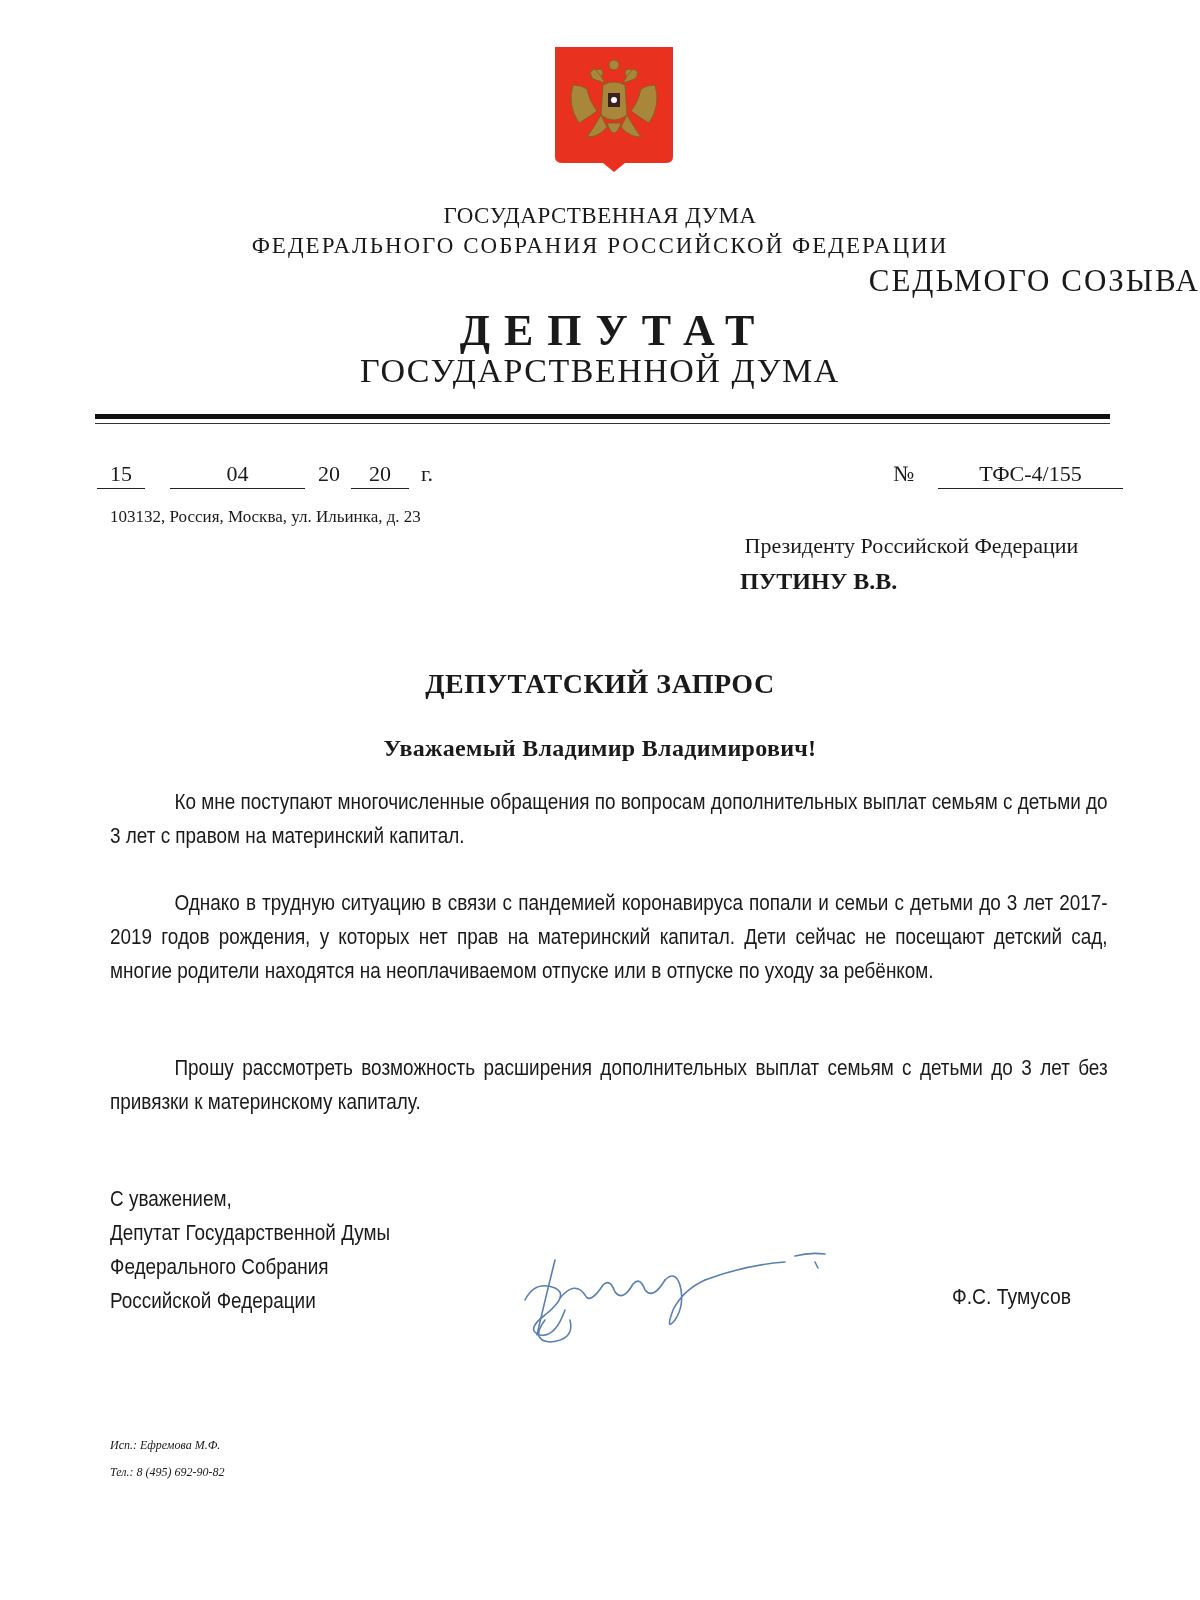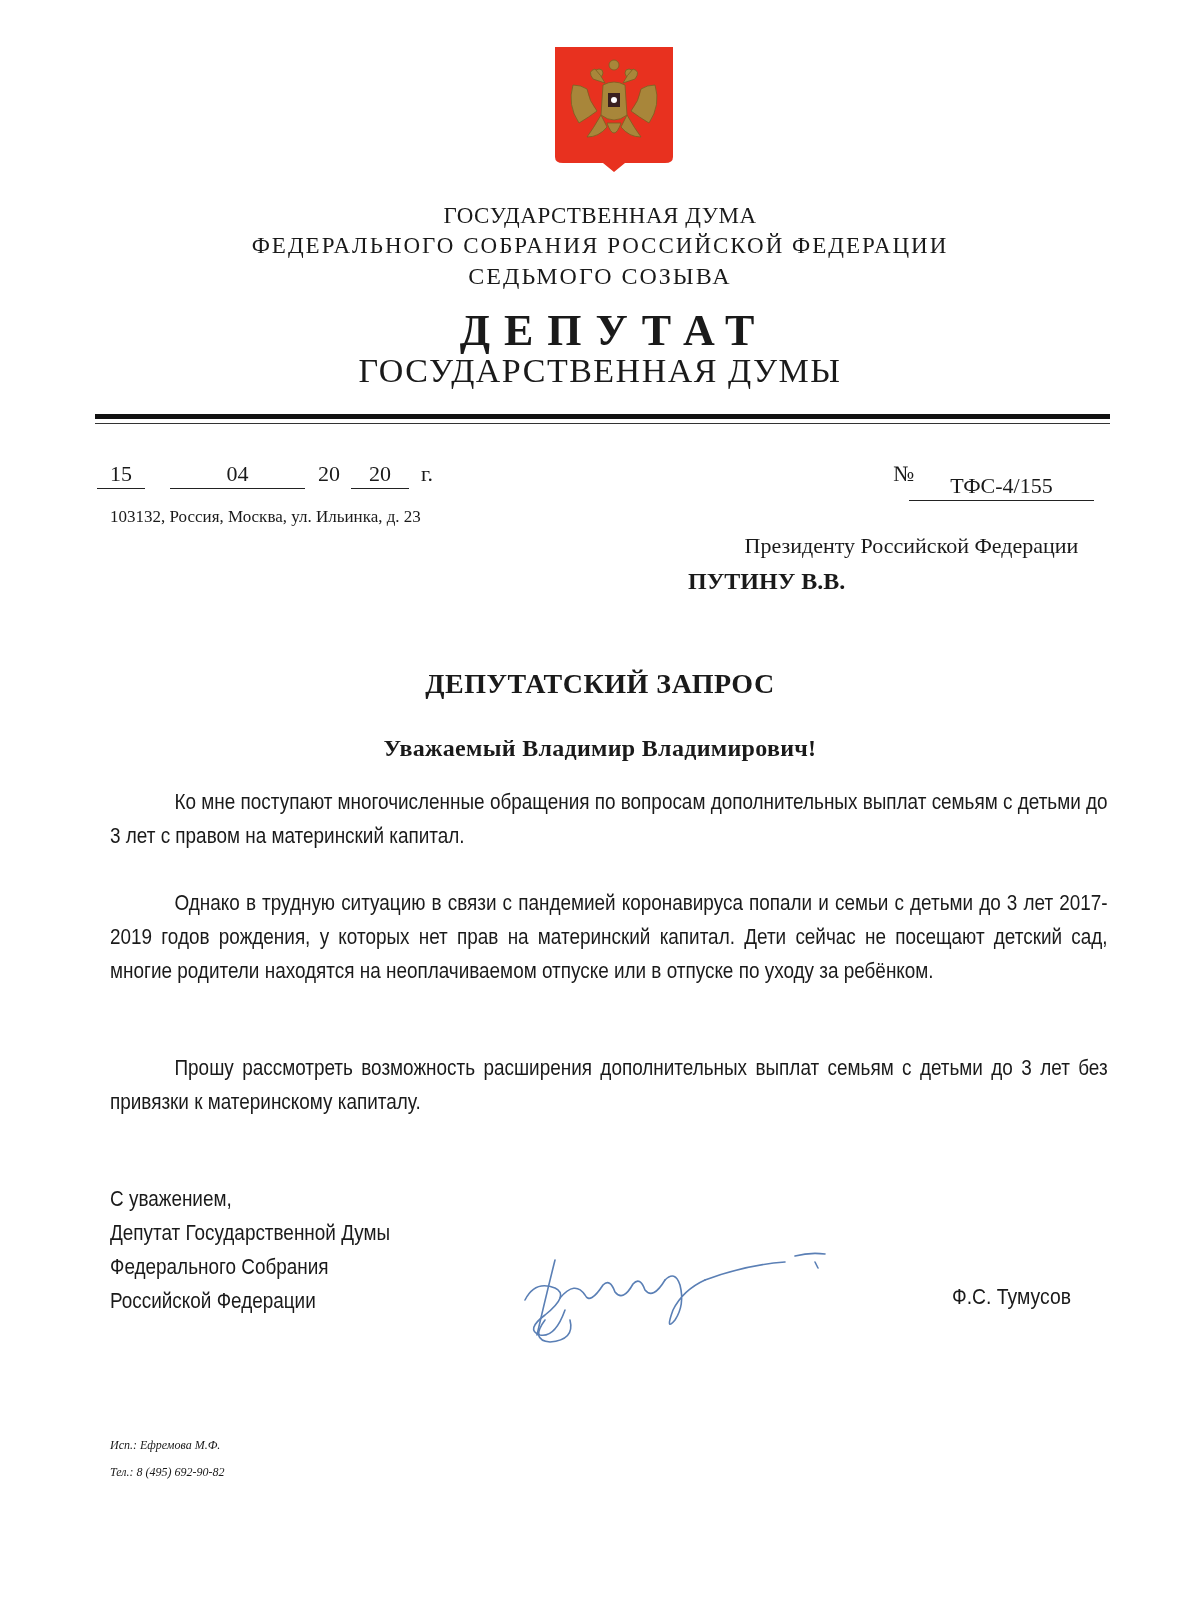--- a/index.html
+++ b/index.html
@@ -8,38 +8,38 @@
     font-family: "Liberation Serif", "DejaVu Serif", serif; color: #1a1a1a;
   }
   .abs { position: absolute; }
   .center { left: 0; width: 1200px; text-align: center; }
 
   
   #emblem { left: 553px; top: 45px; width: 122px; height: 128px; }
 
   .hdr1 { top: 203px; font-size: 23px; letter-spacing: 0.5px; }
   .hdr2 { top: 233px; font-size: 23px; letter-spacing: 2px; }
-  .hdr3 { top: 263px; font-size: 24px; letter-spacing: 2px; }
+  .hdr3 { top: 263px; font-size: 31px; letter-spacing: 2px; text-align: right; }
   .deputat { top: 305px; font-size: 44px; font-weight: bold; letter-spacing: 14px; padding-left: 14px; }
   .gosdumy { top: 352px; font-size: 34px; letter-spacing: 1.5px; }
 
   .rule-thick { left: 95px; width: 1015px; top: 414px; height: 5px; background: #111; }
   .rule-thin  { left: 95px; width: 1015px; top: 423px; height: 1px; background: #333; }
 
   .dateline { top: 461px; left: 105px; font-size: 22px; height: 28px; }
   .dateline span { position: absolute; top: 0; white-space: nowrap; }
   .uline { border-bottom: 1.5px solid #222; text-align: center; display: inline-block; padding-bottom: 1px; }
 
   .numline { top: 461px; left: 893px; font-size: 22px; height: 28px; width: 220px; }
   .numline span { position: absolute; top: 0; white-space: nowrap; }
 
   .address { top: 507px; left: 110px; font-size: 17px; }
 
   .recipient1 { top: 533px; right: 93px; font-size: 22px; text-align: center; left: 716px; }
-  .recipient2 { top: 568px; left: 688px; font-size: 24px; font-weight: bold; text-align: center; }
+  .recipient2 { top: 568px; left: 740px; font-size: 24px; font-weight: bold; text-align: center; }
 
   .title { top: 668px; font-size: 28px; font-weight: bold; letter-spacing: 0.5px; }
   .greeting { top: 735px; font-size: 24px; font-weight: bold; letter-spacing: 0.3px; }
 
   .para {
     left: 110px; width: 998px; font-size: 22px; line-height: 34px;
     text-align: justify; text-indent: 75px;
     font-family: "Liberation Sans Narrow", "Liberation Sans", sans-serif;
     transform: scaleX(0.86); transform-origin: left top;
   }
@@ -78,36 +78,36 @@
     <path d="M54 78 Q61 98 68 78 Z"></path>
   </g>
   <rect x="55" y="48" width="12" height="14" fill="#3a2020"></rect>
   <circle cx="61" cy="55" r="3" fill="#ffffff"></circle>
 </svg>
 
 <div class="abs center hdr1">ГОСУДАРСТВЕННАЯ ДУМА</div>
 <div class="abs center hdr2">ФЕДЕРАЛЬНОГО СОБРАНИЯ РОССИЙСКОЙ ФЕДЕРАЦИИ</div>
 <div class="abs center hdr3">СЕДЬМОГО СОЗЫВА</div>
 <div class="abs center deputat">ДЕПУТАТ</div>
-<div class="abs center gosdumy">ГОСУДАРСТВЕННАЯ ДУМЫ</div>
+<div class="abs center gosdumy">ГОСУДАРСТВЕННОЙ ДУМА</div>
 
 <div class="abs rule-thick"></div>
 <div class="abs rule-thin"></div>
 
 <div class="abs dateline">
   <span class="uline" style="left:-8px;width:48px;">15</span>
   <span class="uline" style="left:65px;width:135px;">04</span>
   <span style="left:213px;">20</span>
   <span class="uline" style="left:246px;width:58px;">20</span>
   <span style="left:316px;">г.</span>
 </div>
 
 <div class="abs numline">
   <span style="left:0;">№</span>
-  <span class="uline" style="left:16px;width:185px;margin-top:12px;">ТФС-4/155</span>
+  <span class="uline" style="left:45px;width:185px;">ТФС-4/155</span>
 </div>
 
 <div class="abs address">103132, Россия, Москва, ул. Ильинка, д. 23</div>
 
 <div class="abs recipient1">Президенту Российской Федерации</div>
 <div class="abs recipient2">ПУТИНУ В.В.</div>
 
 <div class="abs center title">ДЕПУТАТСКИЙ ЗАПРОС</div>
 <div class="abs center greeting">Уважаемый Владимир Владимирович!</div>
 

